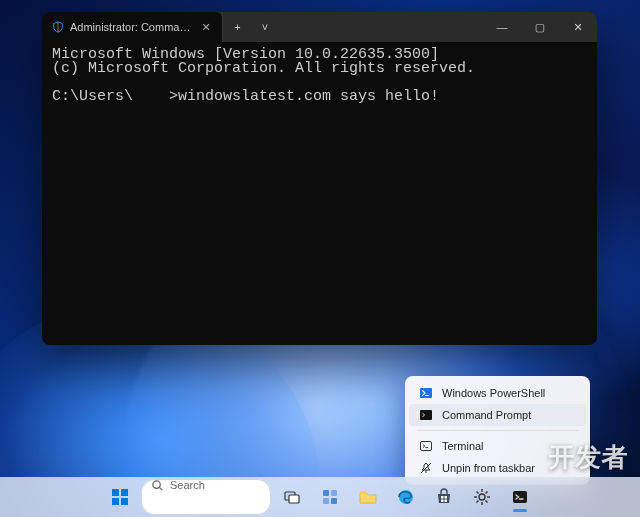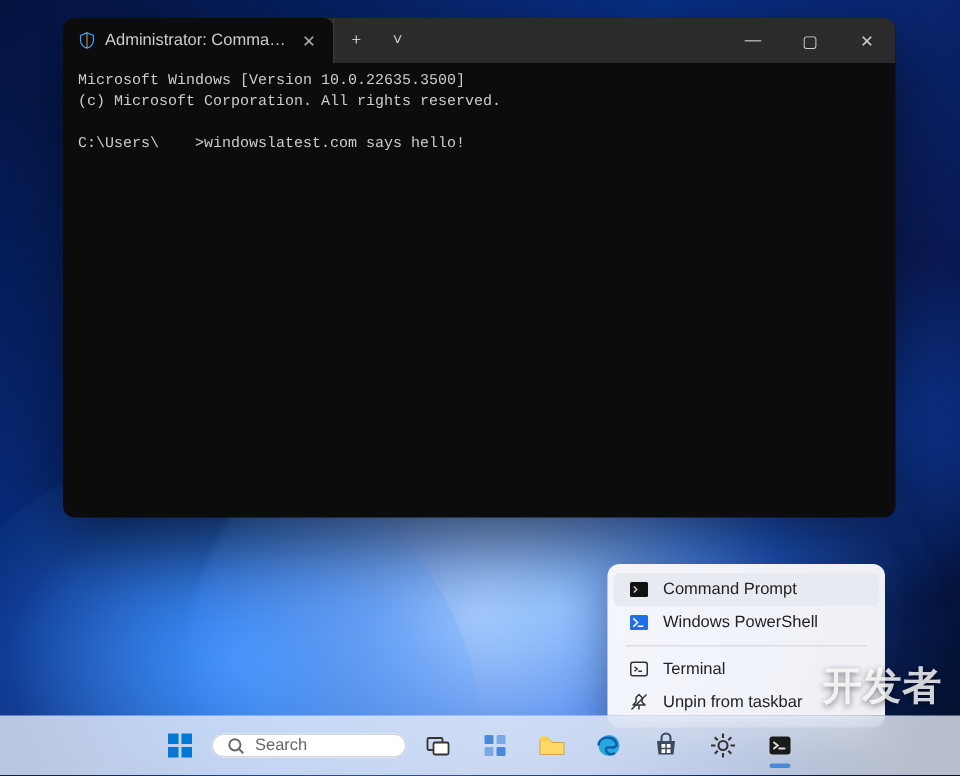--- a/index.html
+++ b/index.html
@@ -55,21 +55,21 @@
   .tab .shield { width: 12px; height: 12px; }
   .tab .title { white-space: nowrap; overflow: hidden; text-overflow: ellipsis; flex:1; }
   .tab .close { width:16px; text-align:center; color:#aaa; }
   .newtab { width: 30px; display:flex; align-items:center; justify-content:center; color:#ccc; border-left:1px solid #393939;}
   .dropdown { width: 26px; display:flex; align-items:center; justify-content:center; color:#ccc;}
   .spacer { flex:1; }
   .winctrl { width: 38px; display:flex; align-items:center; justify-content:center; color:#ccc;}
   .terminal-body {
     flex:1; padding: 6px 10px;
     font-family: Consolas, "Courier New", monospace;
-    font-size: 10px; line-height: 14px;
+    font-size: 15px; line-height: 14px;
     color: #cccccc;
     white-space: pre;
   }
 
   .jump-list {
     position: absolute; left: 405px; top: 376px;
     width: 185px;
     background: rgba(249,249,251,.96);
     backdrop-filter: blur(10px);
     border-radius: 8px;
@@ -96,22 +96,22 @@
   .tb-btn {
     width:34px; height:34px; border-radius:4px;
     display:flex; align-items:center; justify-content:center;
     position:relative;
   }
   .tb-btn.active::after {
     content:""; position:absolute; bottom:2px; width:14px; height:3px;
     background:#4a88d8; border-radius:2px;
   }
   .search-pill {
-    width:130px; height:16px; background:#fff; border-radius:14px;
-    display:flex; align-items:center; gap:6px; padding:0 10px;
+    width:130px; height:36px; background:#fff; border-radius:14px;
+    display:flex; gap:6px; padding:0 10px;
     color:#666; font-size:11px;
     box-shadow: inset 0 0 0 1px #d0d4dc;
   }
 
   .watermark {
     position:absolute; right:12px; bottom:42px;
     font-size:26px; font-weight:600; letter-spacing:.5px;
     color:rgba(255,255,255,.82);
     text-shadow:0 1px 4px rgba(0,0,0,.5);
     font-family: Arial, sans-serif;
@@ -153,37 +153,37 @@
         <span>✕</span>
       </div>
   </div>
   <div class="terminal-body"><span>Microsoft Windows [Version 10.0.22635.3500]</span>
 <span>(c) Microsoft Corporation. All rights reserved.</span>
 <span></span>
 <span>C:\Users\    &gt;windowslatest.com says hello!</span></div>
 </div>
 
 <div class="jump-list">
+  <div class="jump-item">
+    <span class="ji-icon">
+        <svg viewBox="0 0 14 14">
+          <rect x="1" y="2" width="12" height="10" rx="1" fill="#1f6feb"></rect>
+          <path d="M3.5 4.5 L6 7 L3.5 9.5 M6.5 9.5 H9.5" stroke="#fff" stroke-width="1.1" fill="none" stroke-linecap="round"></path>
+        </svg>
+      </span>
+    <span>Windows PowerShell</span>
+  </div>
   <div class="jump-item selected">
     <span class="ji-icon">
         <svg viewBox="0 0 14 14">
           <rect x="1" y="2" width="12" height="10" rx="1" fill="#111"></rect>
           <path d="M3.5 5 L5.5 7 L3.5 9" stroke="#ccc" stroke-width="1" fill="none"></path>
         </svg>
       </span>
     <span>Command Prompt</span>
-  </div>
-  <div class="jump-item">
-    <span class="ji-icon">
-        <svg viewBox="0 0 14 14">
-          <rect x="1" y="2" width="12" height="10" rx="1" fill="#1f6feb"></rect>
-          <path d="M3.5 4.5 L6 7 L3.5 9.5 M6.5 9.5 H9.5" stroke="#fff" stroke-width="1.1" fill="none" stroke-linecap="round"></path>
-        </svg>
-      </span>
-    <span>Windows PowerShell</span>
   </div>
   <div class="jump-sep"></div>
   <div class="jump-item">
     <span class="ji-icon">
         <svg viewBox="0 0 14 14">
           <rect x="1.5" y="2.5" width="11" height="9" rx="1.5" fill="none" stroke="#333" stroke-width="1"></rect>
           <path d="M4 5.5 L5.8 7 L4 8.5 M6.5 8.5 H9" stroke="#333" stroke-width="1" fill="none"></path>
         </svg>
       </span>
     <span>Terminal</span>

